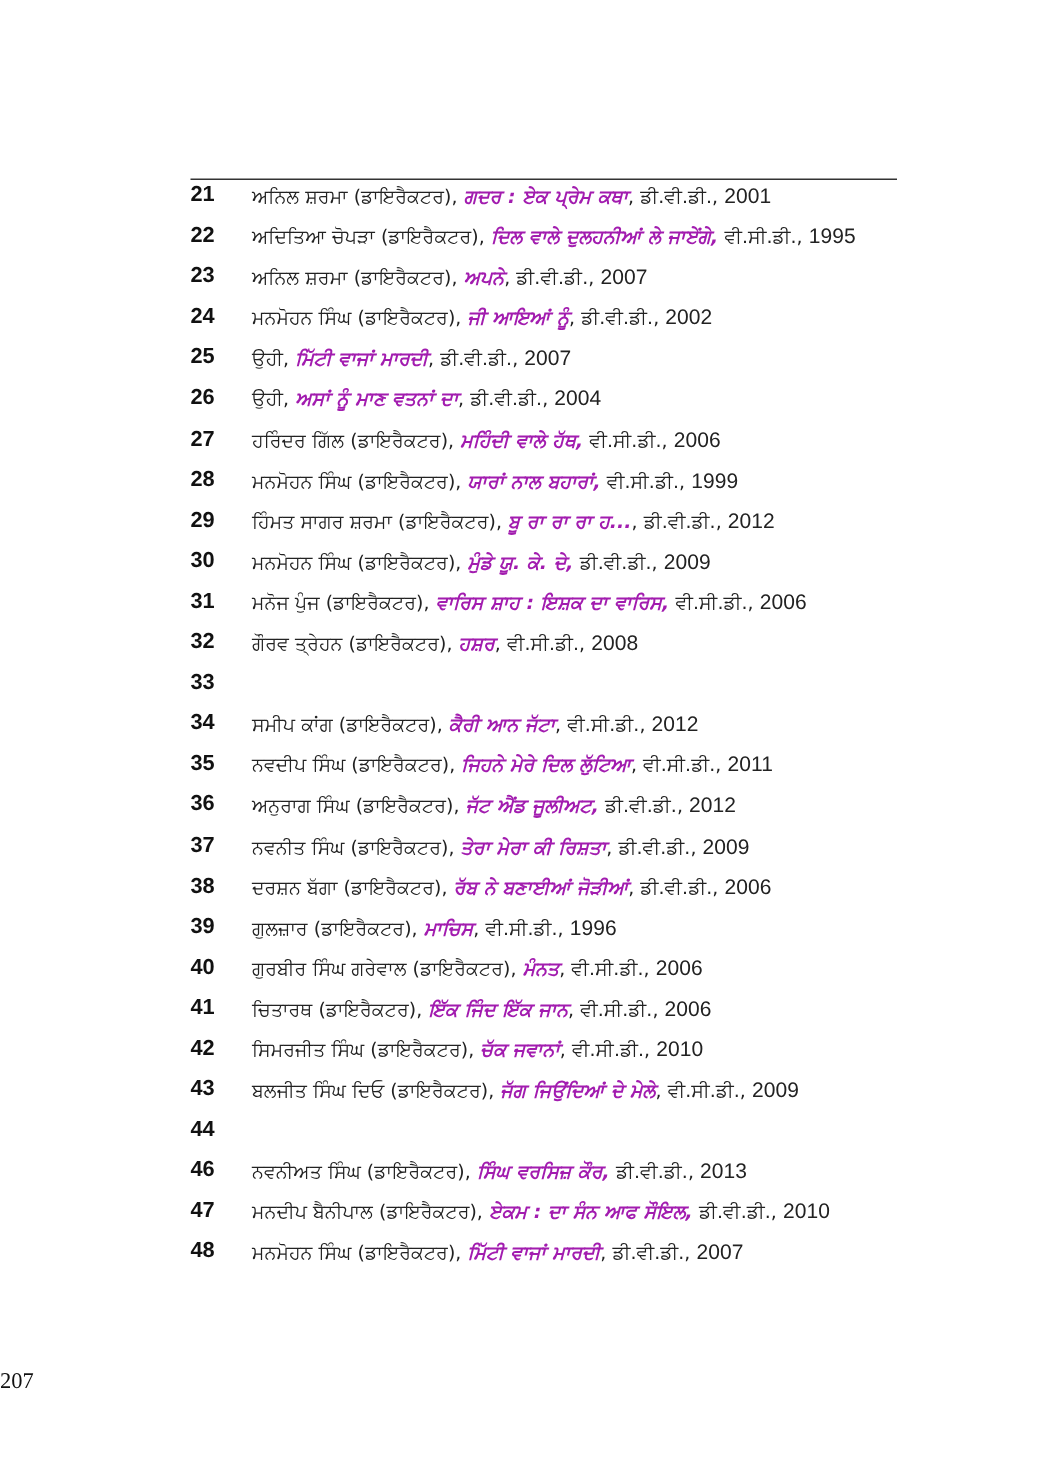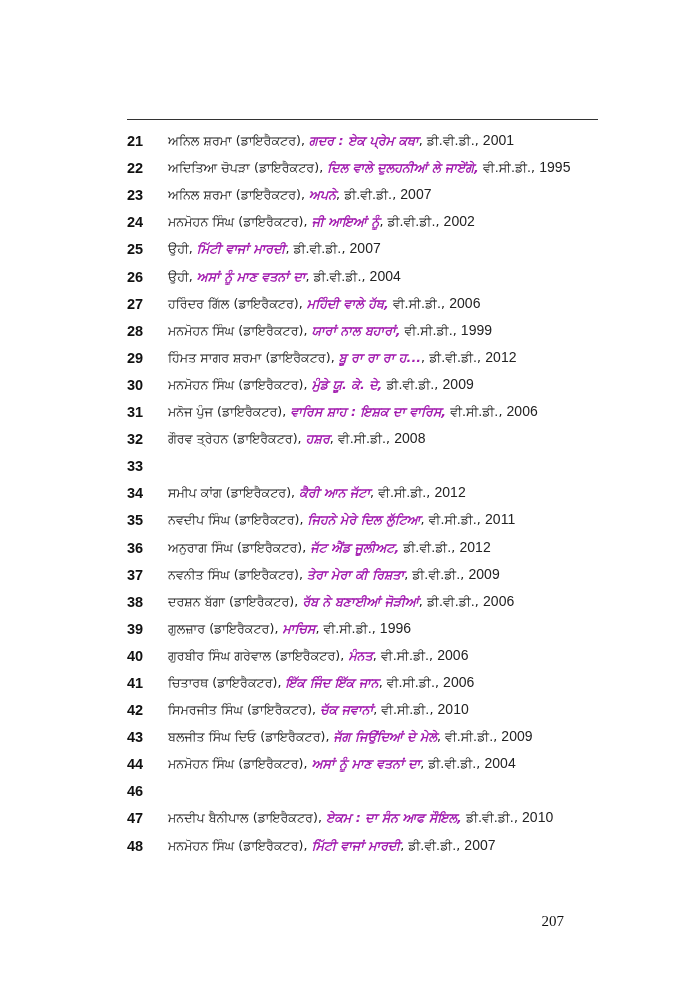--- a/index.html
+++ b/index.html
@@ -32,21 +32,21 @@
       left: 127px;
       top: 122px;
       width: 480px;
       margin: 0;
       padding: 0;
       list-style: none;
     }
     .entry {
       height: 27.1px;
       display: flex;
-      align-items: flex-end;
+      align-items: flex-start;
       white-space: nowrap;
     }
     .entry-num {
       width: 41px;
       flex: 0 0 41px;
       font-family: "Liberation Sans", "DejaVu Sans", sans-serif;
       font-weight: bold;
       font-size: 14.5px;
       color: #111111;
     }
@@ -63,21 +63,21 @@
     }
     .entry-text .year {
       font-family: Liberation Sans, sans-serif;
       font-size: 14px;
     }
     .page-number {
       position: absolute;
       left: 0;
       width: 564px;
       top: 913px;
-      text-align: right;
+      text-align: left;
       font-family: "Liberation Serif", "DejaVu Serif", serif;
       font-size: 15px;
       color: #111111;
     }
   </style>
 </head>
 <body>
 
 <div class="page">
   <div class="top-rule"></div>
@@ -214,26 +214,26 @@
       </span>
     </li>
       <li class="entry">
       <span class="entry-num">43</span>
       <span class="entry-text">
         <span>ਬਲਜੀਤ ਸਿੰਘ ਦਿਓ (ਡਾਇਰੈਕਟਰ), </span><span class="title">ਜੱਗ ਜਿਉਂਦਿਆਂ ਦੇ ਮੇਲੇ</span><span>, </span><span>ਵੀ.ਸੀ.ਡੀ., </span><span class="year">2009</span>
       </span>
     </li>
       <li class="entry">
       <span class="entry-num">44</span>
-      <span class="entry-text">
-        <span>ਮਨਮੋਹਨ ਸਿੰਘ (ਡਾਇਰੈਕਟਰ), </span><span class="title">ਅਸਾਂ ਨੂੰ ਮਾਣ ਵਤਨਾਂ ਦਾ</span><span>, </span><span>ਡੀ.ਵੀ.ਡੀ., </span><span class="year">2004</span>
-      </span>
     </li>
       <li class="entry">
       <span class="entry-num">46</span>
+      <span class="entry-text">
+        <span>ਨਵਨੀਅਤ ਸਿੰਘ (ਡਾਇਰੈਕਟਰ), </span><span class="title">ਸਿੰਘ ਵਰਸਿਜ਼ ਕੌਰ,</span><span> </span><span>ਡੀ.ਵੀ.ਡੀ., </span><span class="year">2013</span>
+      </span>
     </li>
       <li class="entry">
       <span class="entry-num">47</span>
       <span class="entry-text">
         <span>ਮਨਦੀਪ ਬੈਨੀਪਾਲ (ਡਾਇਰੈਕਟਰ), </span><span class="title">ਏਕਮ : ਦਾ ਸੰਨ ਆਫ ਸੌਇਲ,</span><span> </span><span>ਡੀ.ਵੀ.ਡੀ., </span><span class="year">2010</span>
       </span>
     </li>
       <li class="entry">
       <span class="entry-num">48</span>
       <span class="entry-text">

